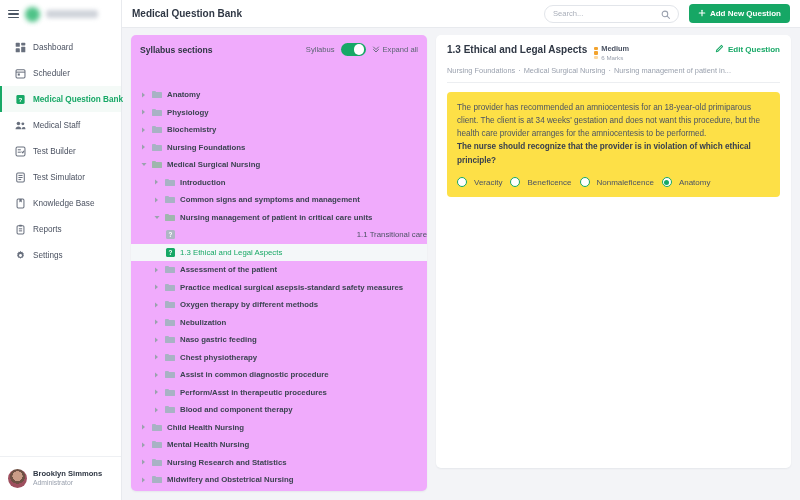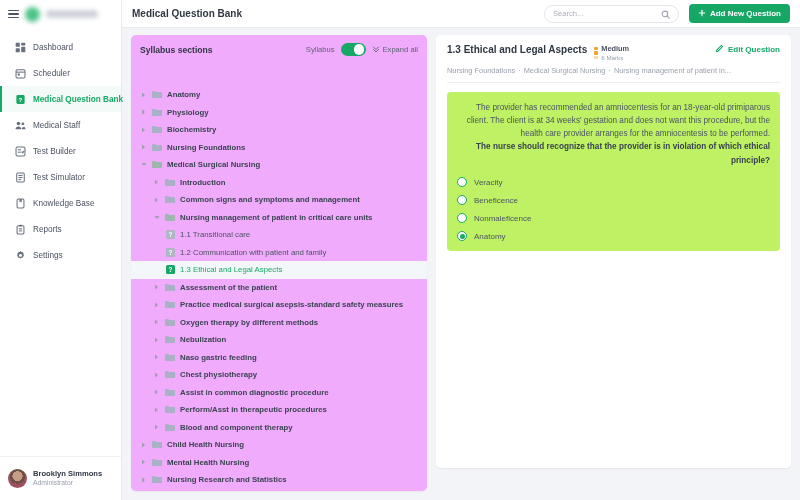--- a/index.html
+++ b/index.html
@@ -137,25 +137,25 @@
   .spacer { flex: 1; }
   .edit-btn {
     display: flex; align-items: center; gap: 4px; color: #17a866;
     font-size: 8px; font-weight: bold; cursor: pointer; white-space: nowrap;
   }
   .breadcrumb { font-size: 7.4px; color: #9aa1ae; margin-top: 5px; }
   .breadcrumb .sep { margin: 0 3px; }
   .q-divider { height: 1px; background: #eceef1; margin: 7px 0 9px 0; }
 
   .q-body {
-    background: #bef264; border-radius: 4px; padding: 9px 10px 10px 10px; text-align: right;
+    background: #fde047; border-radius: 4px; padding: 9px 10px 10px 10px;
   }
   .q-stem { font-size: 8.2px; color: #4b5363; line-height: 1.62; }
   .q-ask { font-size: 8.2px; color: #39404e; font-weight: bold; line-height: 1.62; }
-  .options { margin-top: 10px; display: flex; flex-direction: column; gap: 8px; }
+  .options { margin-top: 10px; display: flex; flex-direction: row; gap: 8px; }
   .option { display: flex; align-items: center; gap: 7px; cursor: pointer; }
   .radio {
     width: 10px; height: 10px; border-radius: 50%; border: 1.4px solid #17a866;
     flex: 0 0 10px; display: flex; align-items: center; justify-content: center; background: #fff;
   }
   .radio .dot { width: 5px; height: 5px; border-radius: 50%; background: #17a866; display: none; }
   .option.checked .radio .dot { display: block; }
   .opt-label { font-size: 8px; color: #4b5363; }
 </style>
 </head>
@@ -401,27 +401,23 @@
               <span class="caret">
                 <svg width="6" height="5" viewBox="0 0 8 6">
                   <polygon points="0.6,1 7.4,1 4,5" fill="#9aa1ae"></polygon>
                 </svg>
               </span>
               <span class="folder"><svg width="10" height="9" viewBox="0 0 14 12">
                   <path d="M0 2.2a1.2 1.2 0 011.2-1.2h3.4l1.3 1.5h6.9A1.2 1.2 0 0114 3.7v6.6A1.2 1.2 0 0112.8 11H1.2A1.2 1.2 0 010 9.8z" fill="#9fb6ad"></path>
                 </svg></span>
               <span>Nursing management of patient in critical care units</span>
             </div>
-            <div class="tnode lvl2" style="padding-left: 35px;">
+            <div class="tnode lvl2" style="padding-left: 35px; justify-content: space-between;">
               <span class="qmark">?</span>
               <span>1.1 Transitional care</span>
-            </div>
-            <div class="tnode lvl2" style="padding-left: 35px;">
-              <span class="qmark">?</span>
-              <span>1.2 Communication with patient and family</span>
             </div>
             <div class="tnode sel lvl2" style="padding-left: 35px;">
               <span class="qmark green">?</span>
               <span>1.3 Ethical and Legal Aspects</span>
             </div>
             <div class="tnode lvl1" style="padding-left: 22px; text-align: right;">
               <span class="caret">
                 <svg width="5" height="6" viewBox="0 0 6 8">
                   <polygon points="1,0.6 5,4 1,7.4" fill="#9aa1ae"></polygon>
                 </svg>

